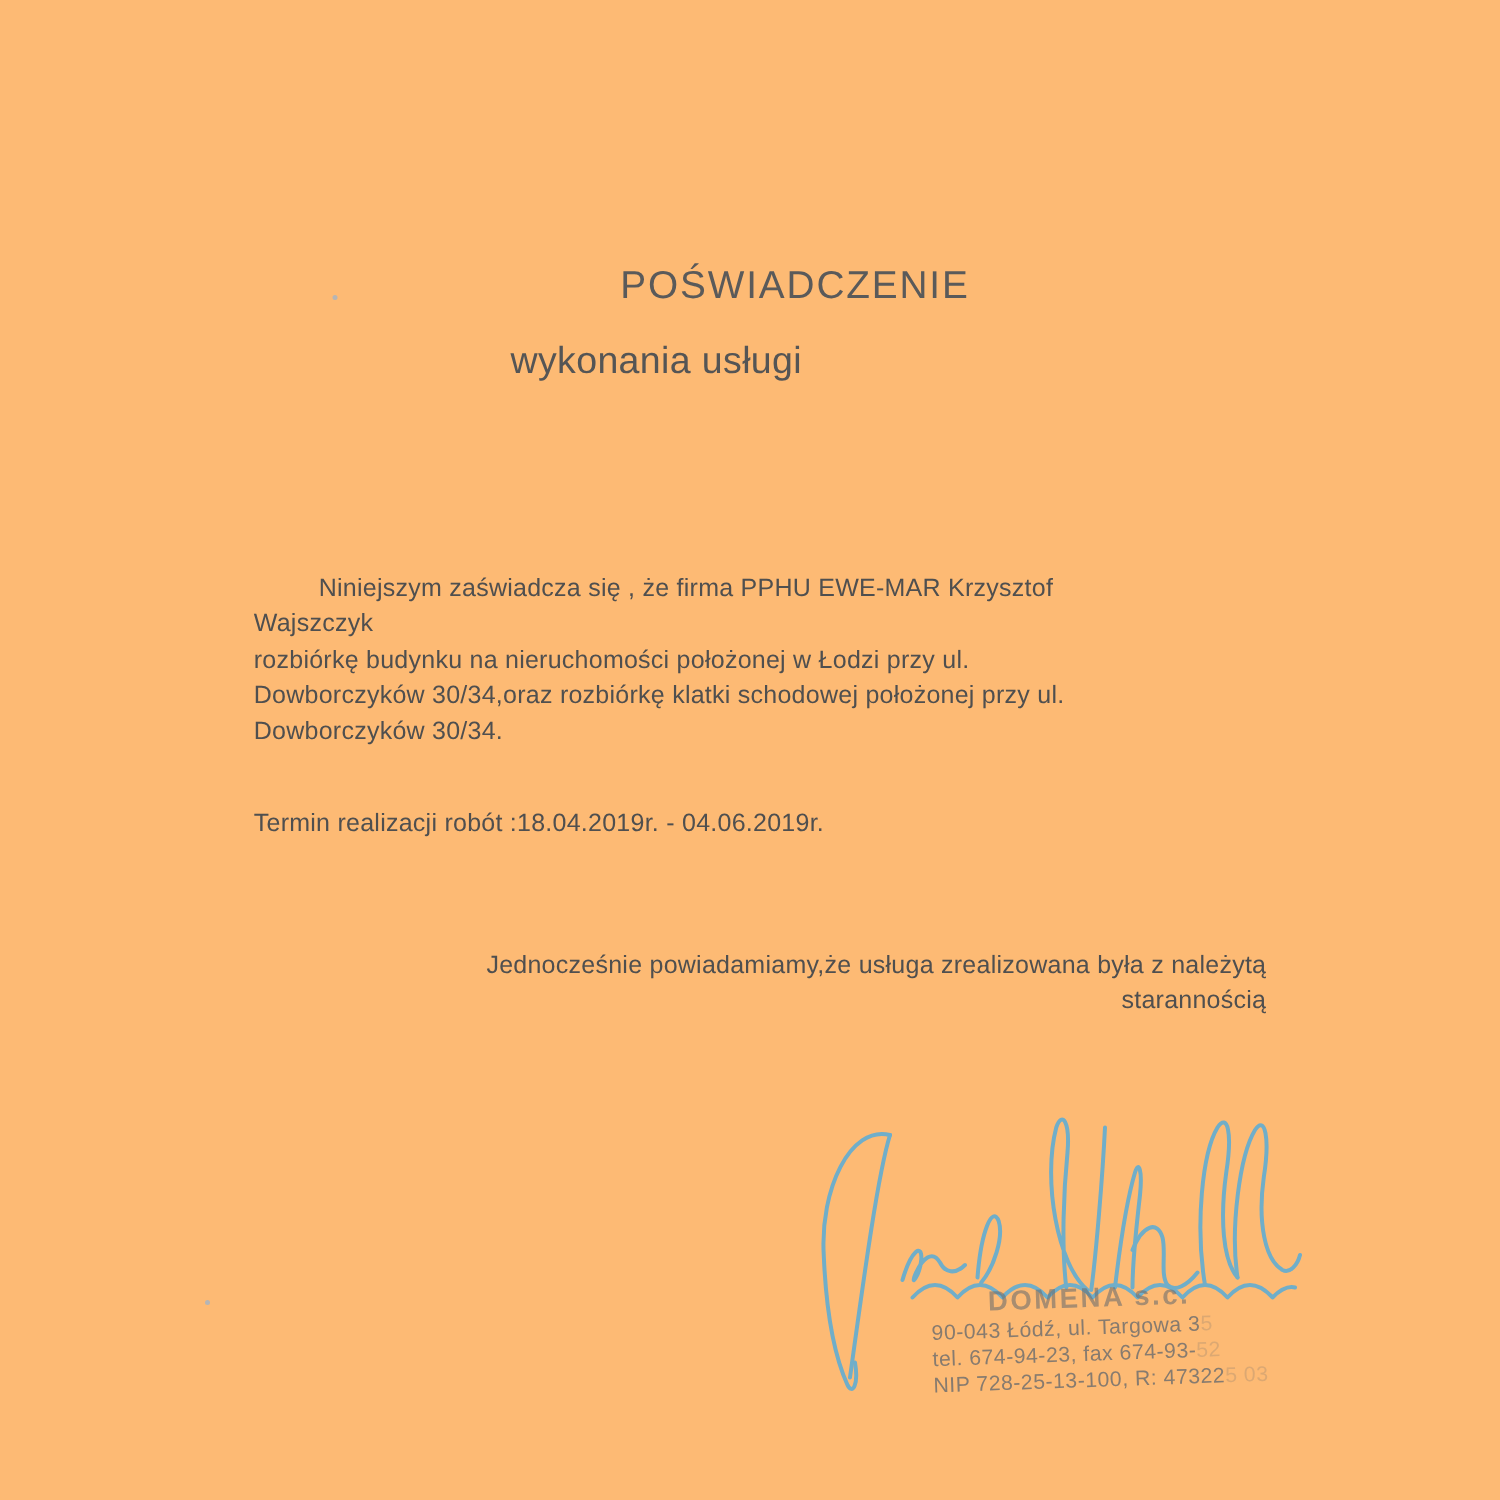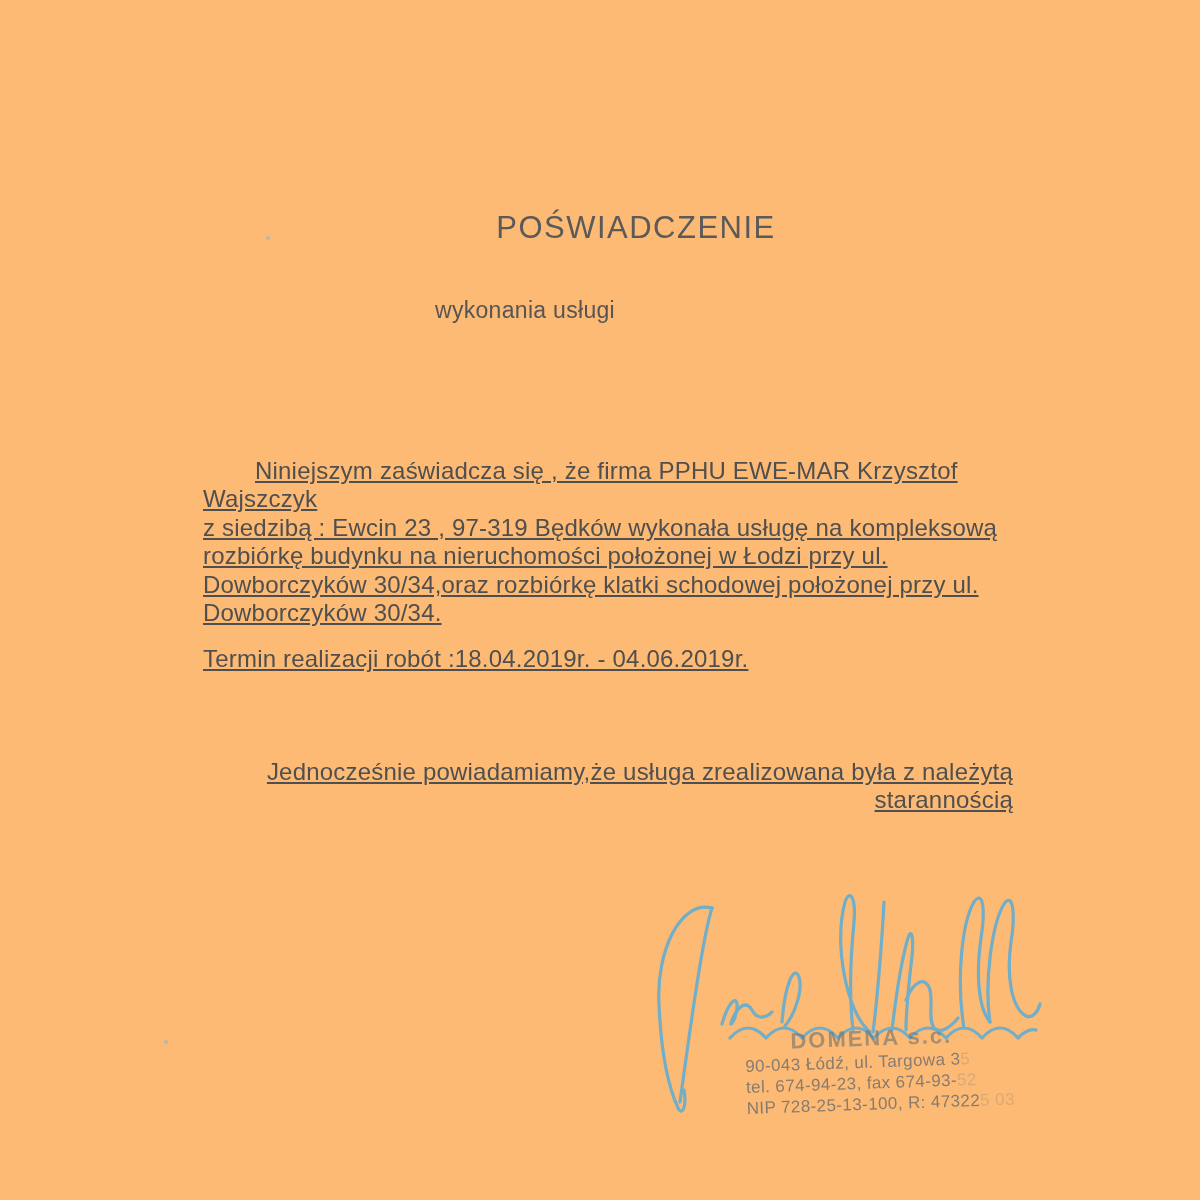--- a/index.html
+++ b/index.html
@@ -14,28 +14,27 @@
   }
   .title{
     position:absolute;top:210px;left:0;width:1200px;
     text-align:center;text-indent:72px;
     font-size:31px;letter-spacing:1.5px;
     color:#5a5a5a;
   }
   .subtitle{
     position:absolute;top:272px;left:0;width:1016px;
     text-align:center;text-indent:34px;
-    font-size:23px;letter-spacing:0.3px;
+    font-size:30px;letter-spacing:0.3px;
     color:#555;
-    margin-top:25px;
   }
   .body-block{
     position:absolute;left:203px;width:810px;
-    font-size:24px;line-height:28.4px;
-    letter-spacing:0.2px;color:#4f4f4f;text-decoration:underline;
+    font-size:20px;line-height:28.4px;
+    letter-spacing:0.2px;color:#4f4f4f;
   }
   .p1{top:457px;}
   .p2{top:645px;}
   .p3{top:758px;text-align:right;}
   .indent{text-indent:52px;}
   .sig-svg{position:absolute;left:632px;top:880px;}
   .stamp{
     position:absolute;left:744px;top:1030px;width:300px;
     transform:rotate(-2deg);transform-origin:left top;
     color:#6e6e6e;opacity:0.82;
@@ -57,21 +56,20 @@
 <body>
 
 <div class="page">
 
   <div class="title">POŚWIADCZENIE</div>
   <div class="subtitle">wykonania usługi</div>
 
   <div class="body-block p1">
     <div class="indent">Niniejszym zaświadcza się , że firma PPHU EWE-MAR Krzysztof</div>
     <div>Wajszczyk</div>
-    <div>z siedzibą : Ewcin 23 , 97-319 Będków wykonała usługę na kompleksową</div>
     <div>rozbiórkę budynku na nieruchomości położonej w Łodzi przy ul.</div>
     <div>Dowborczyków 30/34,oraz rozbiórkę klatki schodowej położonej przy ul.</div>
     <div>Dowborczyków 30/34.</div>
   </div>
 
   <div class="body-block p2">
     <div>Termin realizacji robót :18.04.2019r. - 04.06.2019r.</div>
   </div>
 
   <div class="body-block p3">

